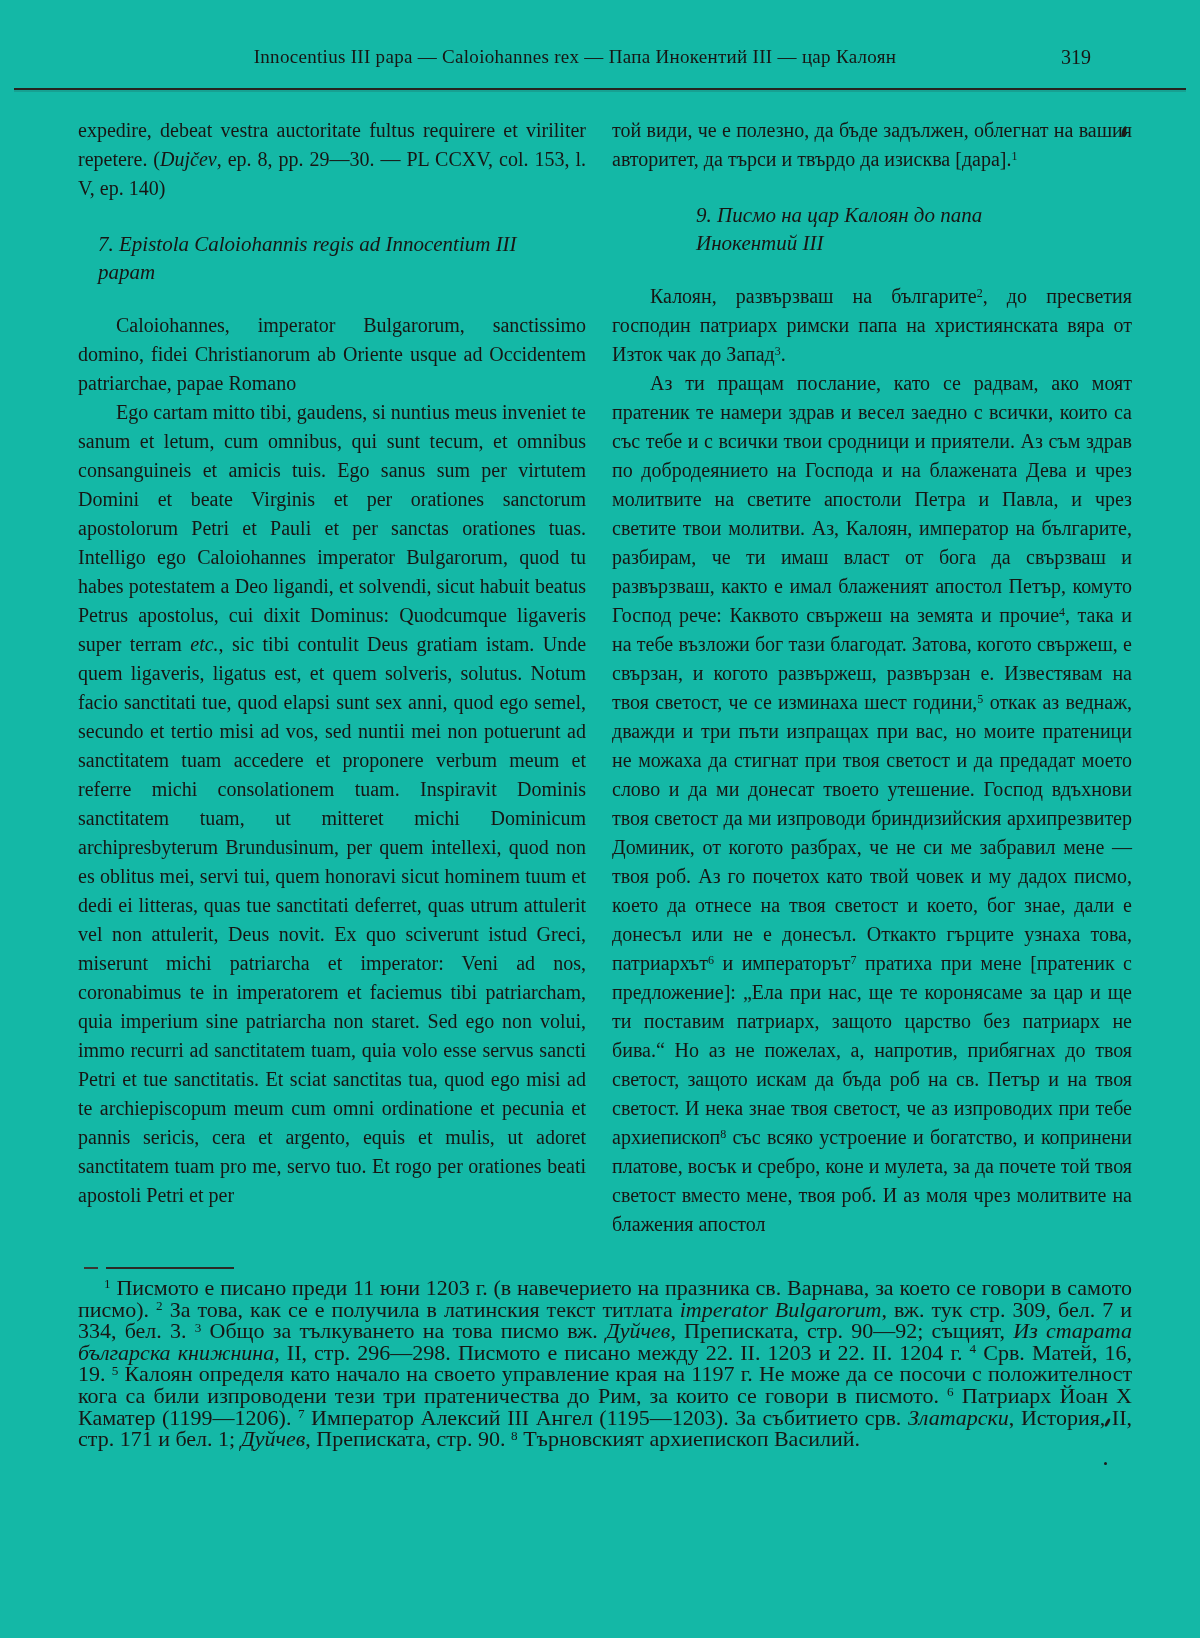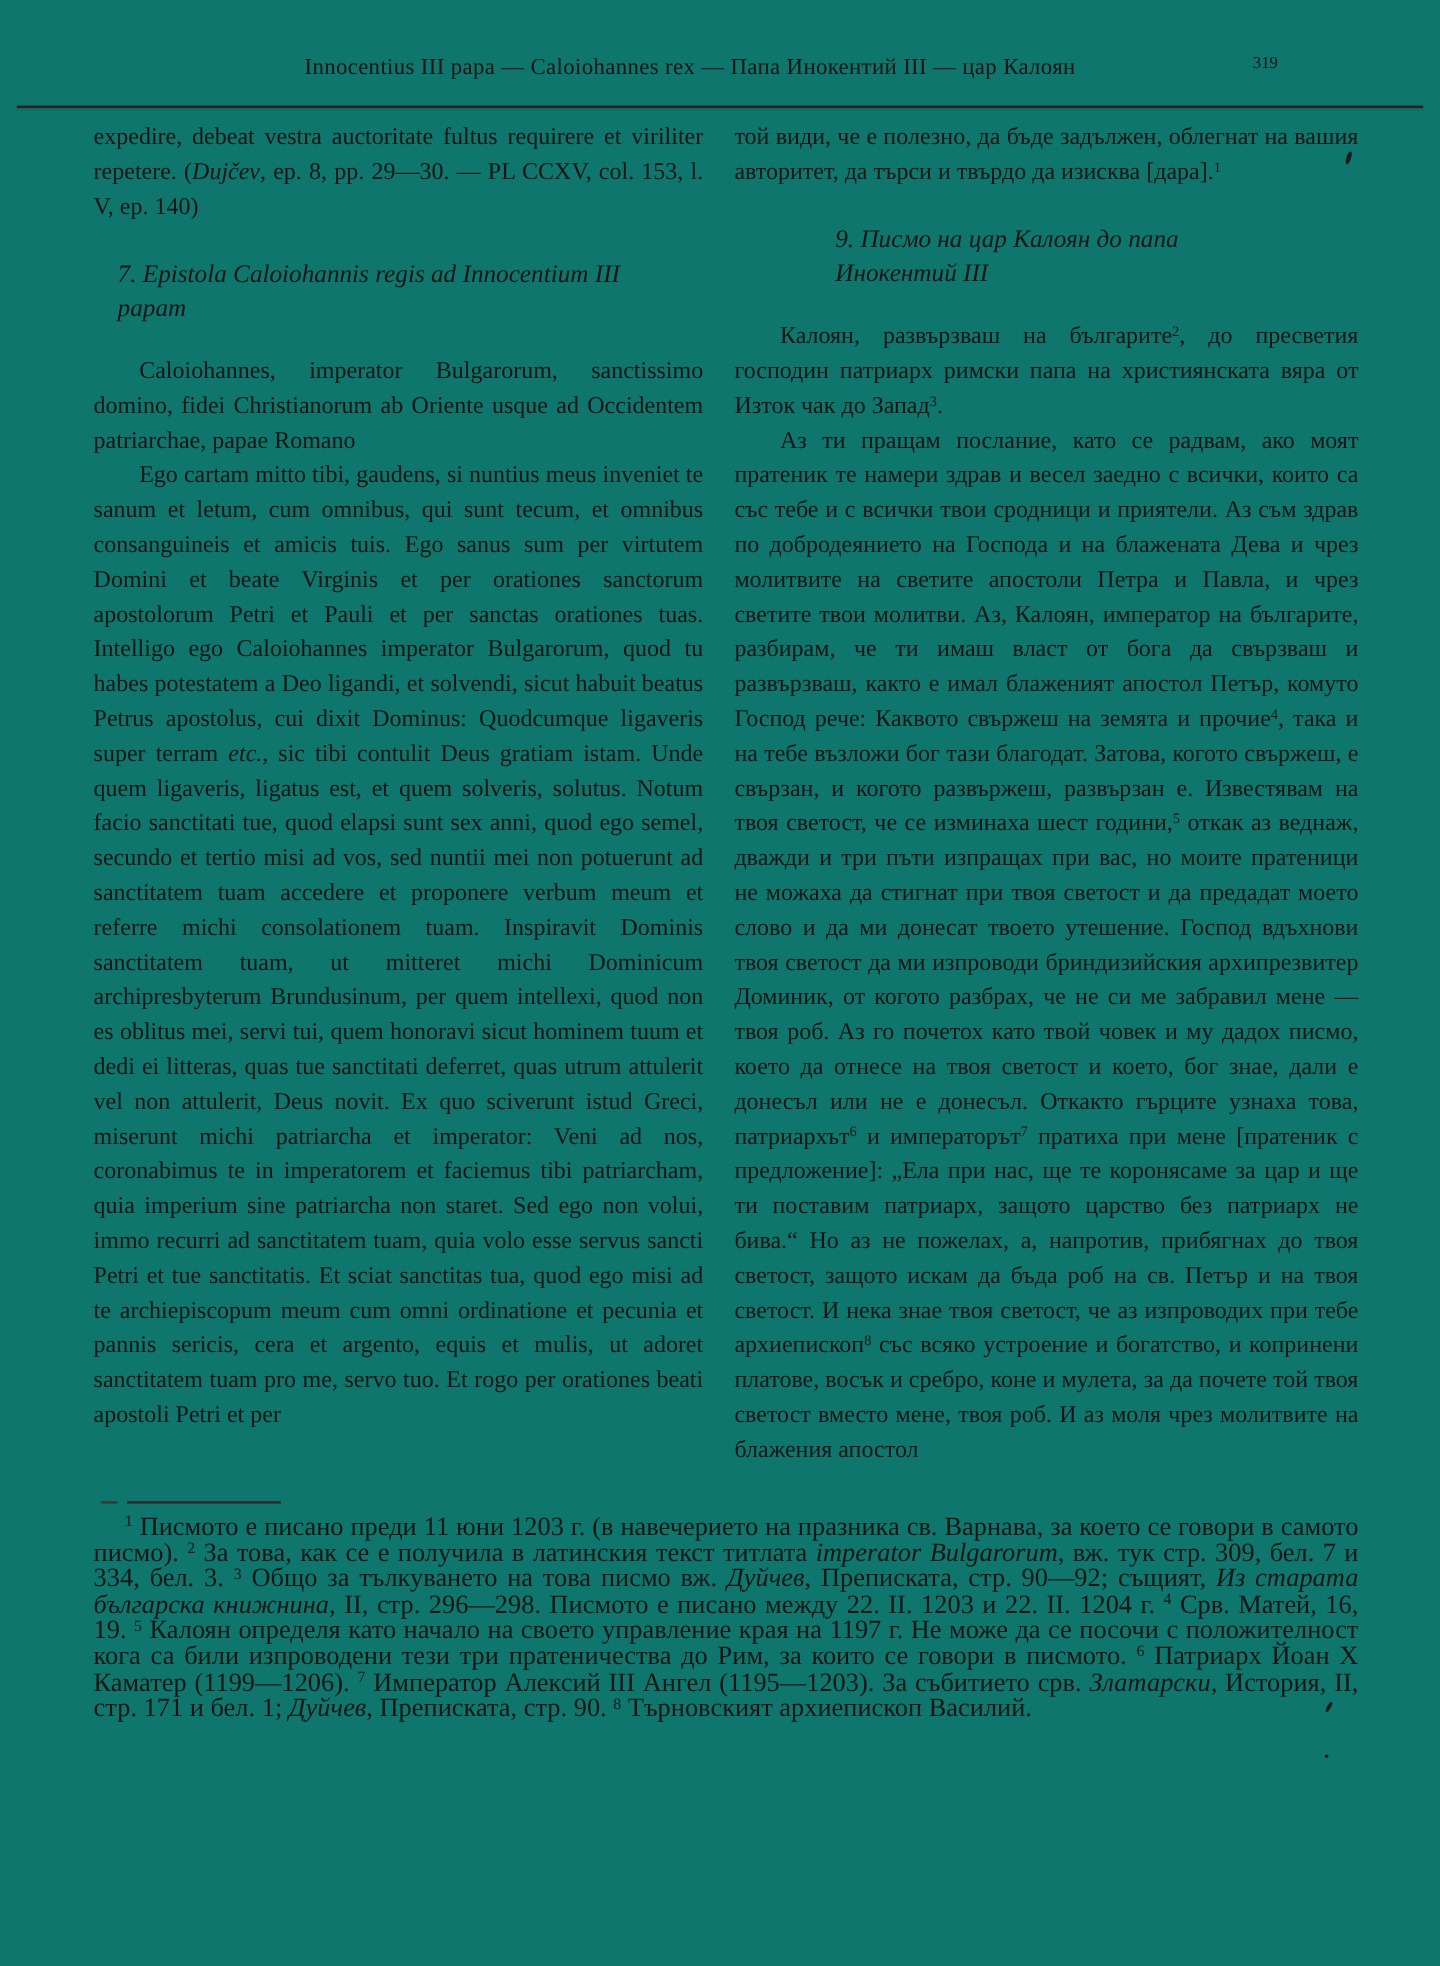--- a/index.html
+++ b/index.html
@@ -5,59 +5,59 @@
   html, body {
     margin: 0;
     padding: 0;
     background: #e8e6e0;
   }
   .page {
     position: relative;
     width: 1200px;
     height: 1638px;
     margin: 0 auto;
-    background: #0f766e;
+    background: #14b8a6;
     color: #171614;
     font-family: "Liberation Serif", "DejaVu Serif", serif;
     overflow: hidden;
     box-sizing: border-box;
     padding: 46px 68px 0 78px;
   }
   
   .running-head {
     position: relative;
     height: 34px;
   }
   .running-head .title {
     text-align: center;
     font-size: 19px;
     letter-spacing: 0.3px;
     white-space: nowrap;
     padding-right: 60px;
   }
   .running-head .pagenum {
     position: absolute;
-    right: 67px;
+    right: 41px;
     top: 0;
-    font-size: 14px;
+    font-size: 20px;
   }
   .head-rule {
     position: absolute;
     left: 14px;
     right: 14px;
     top: 88px;
     height: 2px;
     background: #26241f;
     box-shadow: 0 2px 0 rgba(38,36,31,0.15);
   }
   
   .columns {
     display: flex;
     gap: 26px;
-    margin-top: 20px;
+    margin-top: 36px;
   }
   .col {
     text-align: justify;
     font-size: 20px;
     line-height: 29px;
   }
   .col-left  { width: 508px; flex: 0 0 508px; }
   .col-right { flex: 1; }
   .col p { margin: 0; }
   .col p.indent { text-indent: 38px; }

